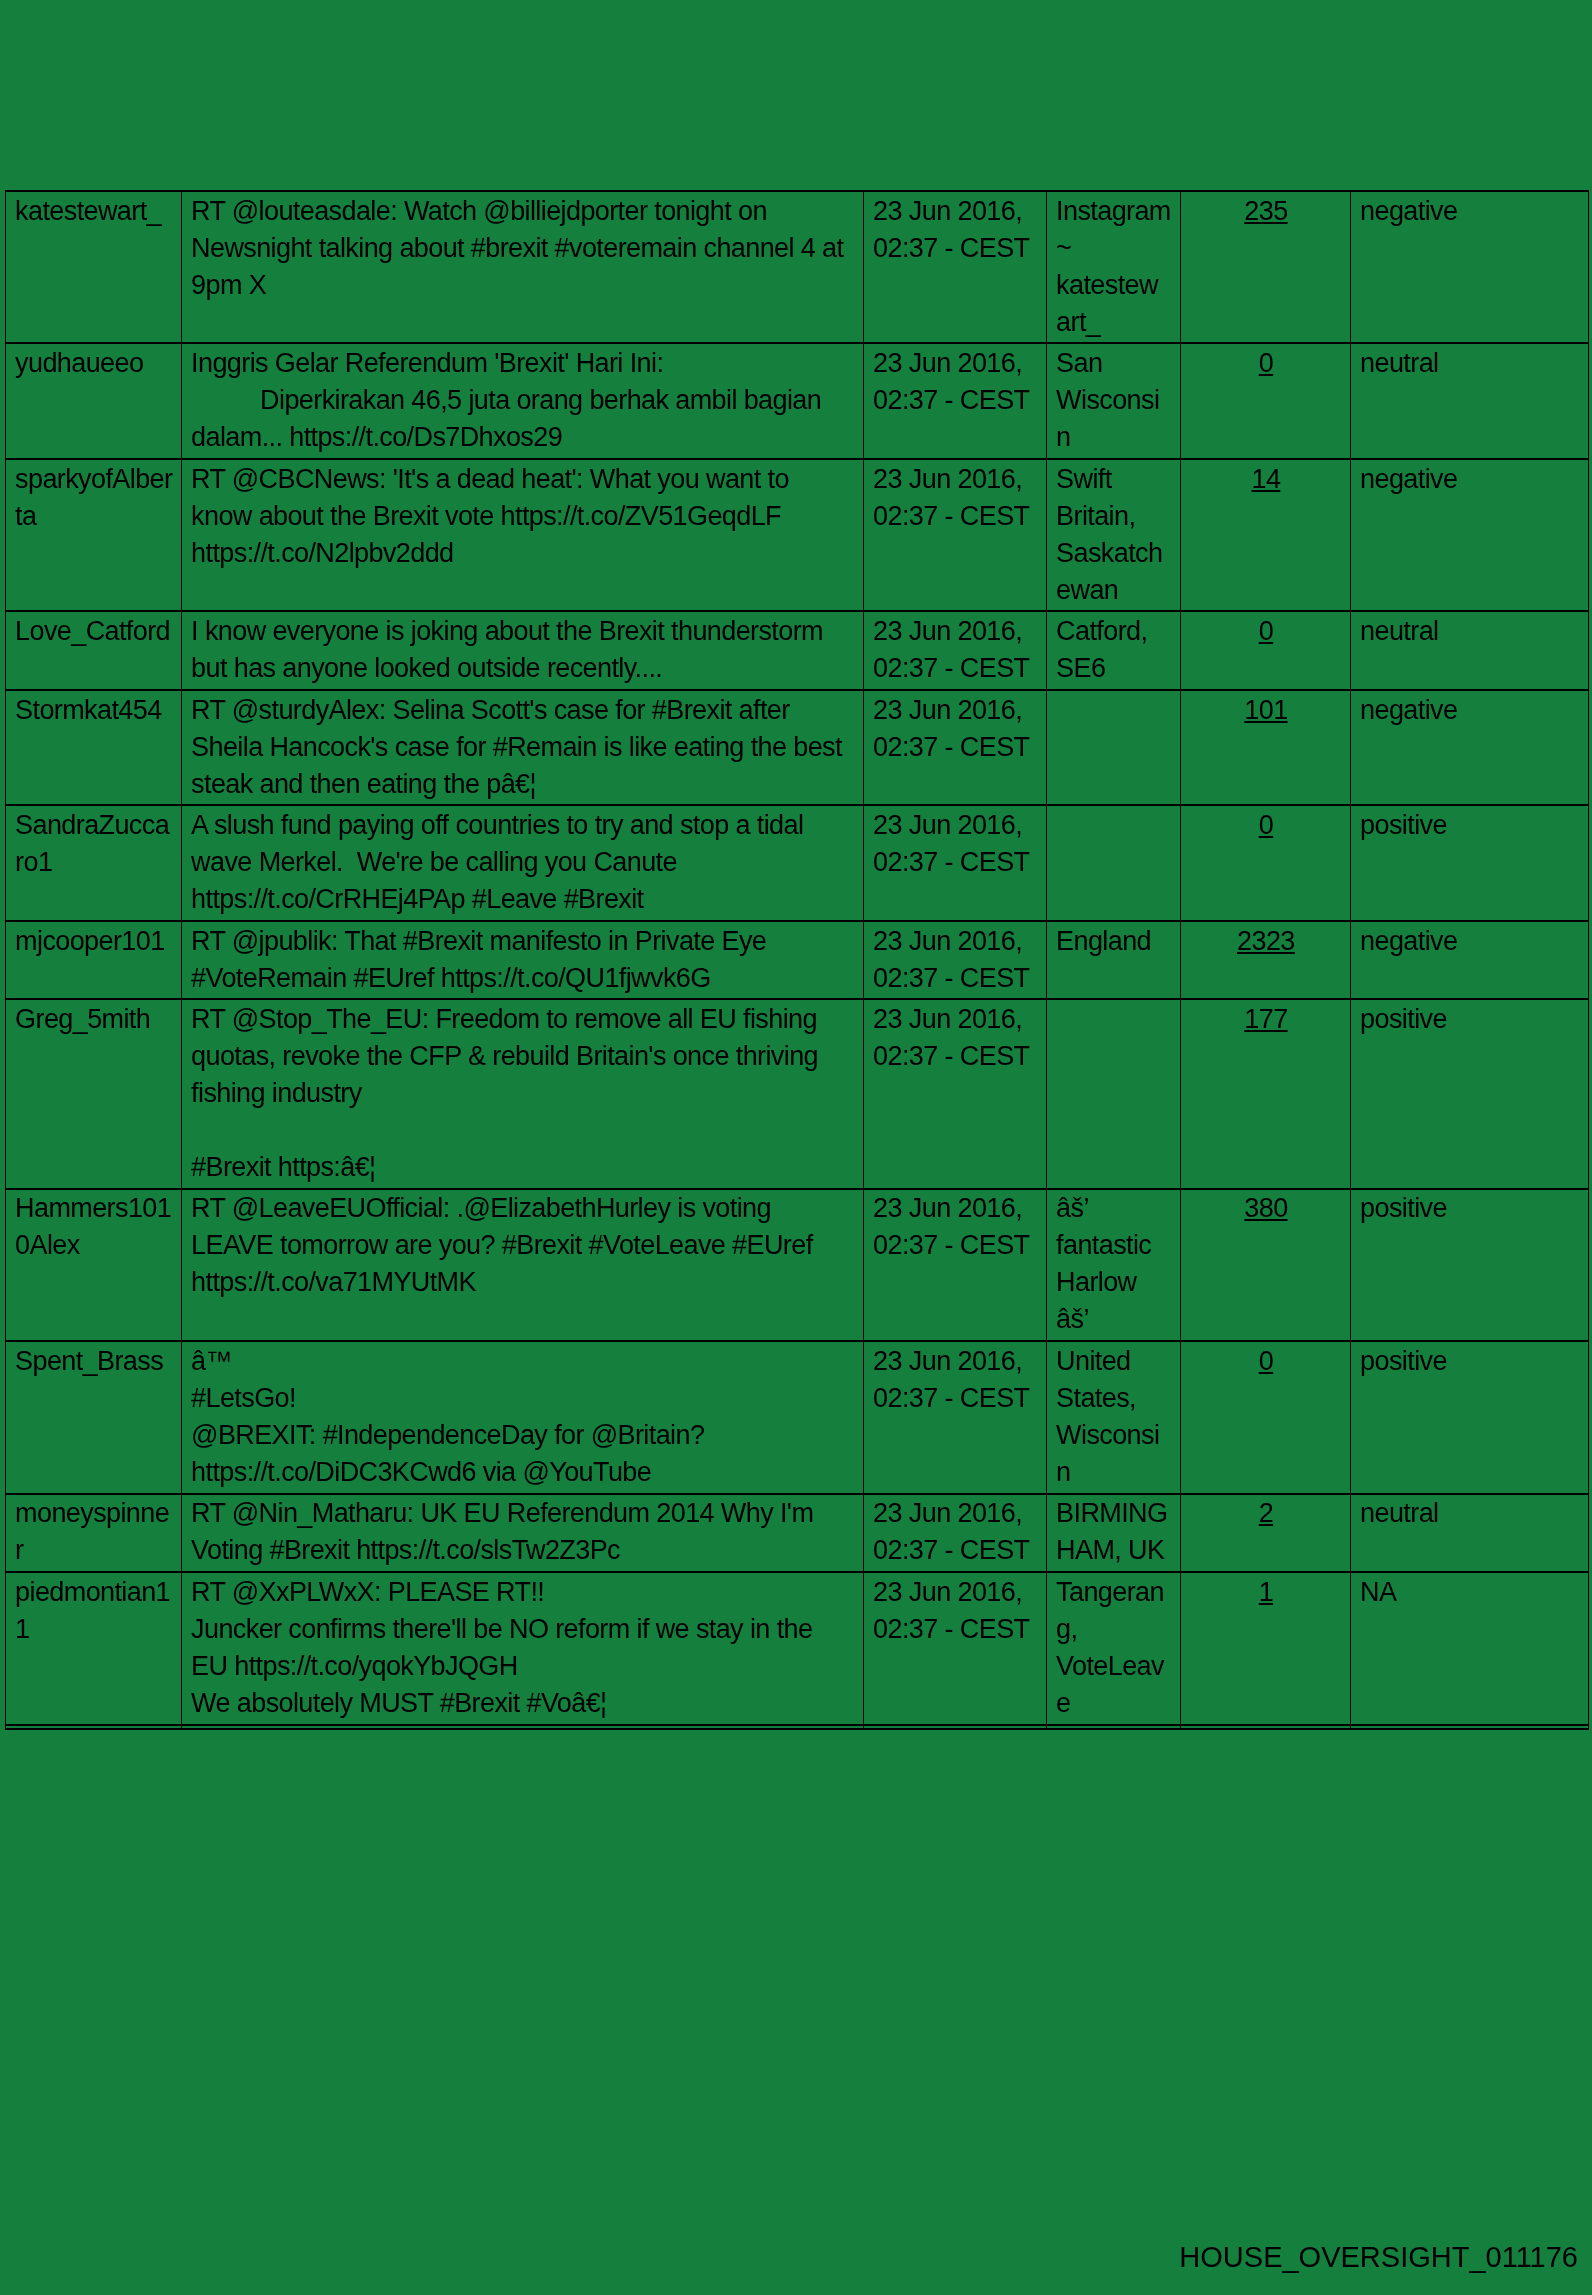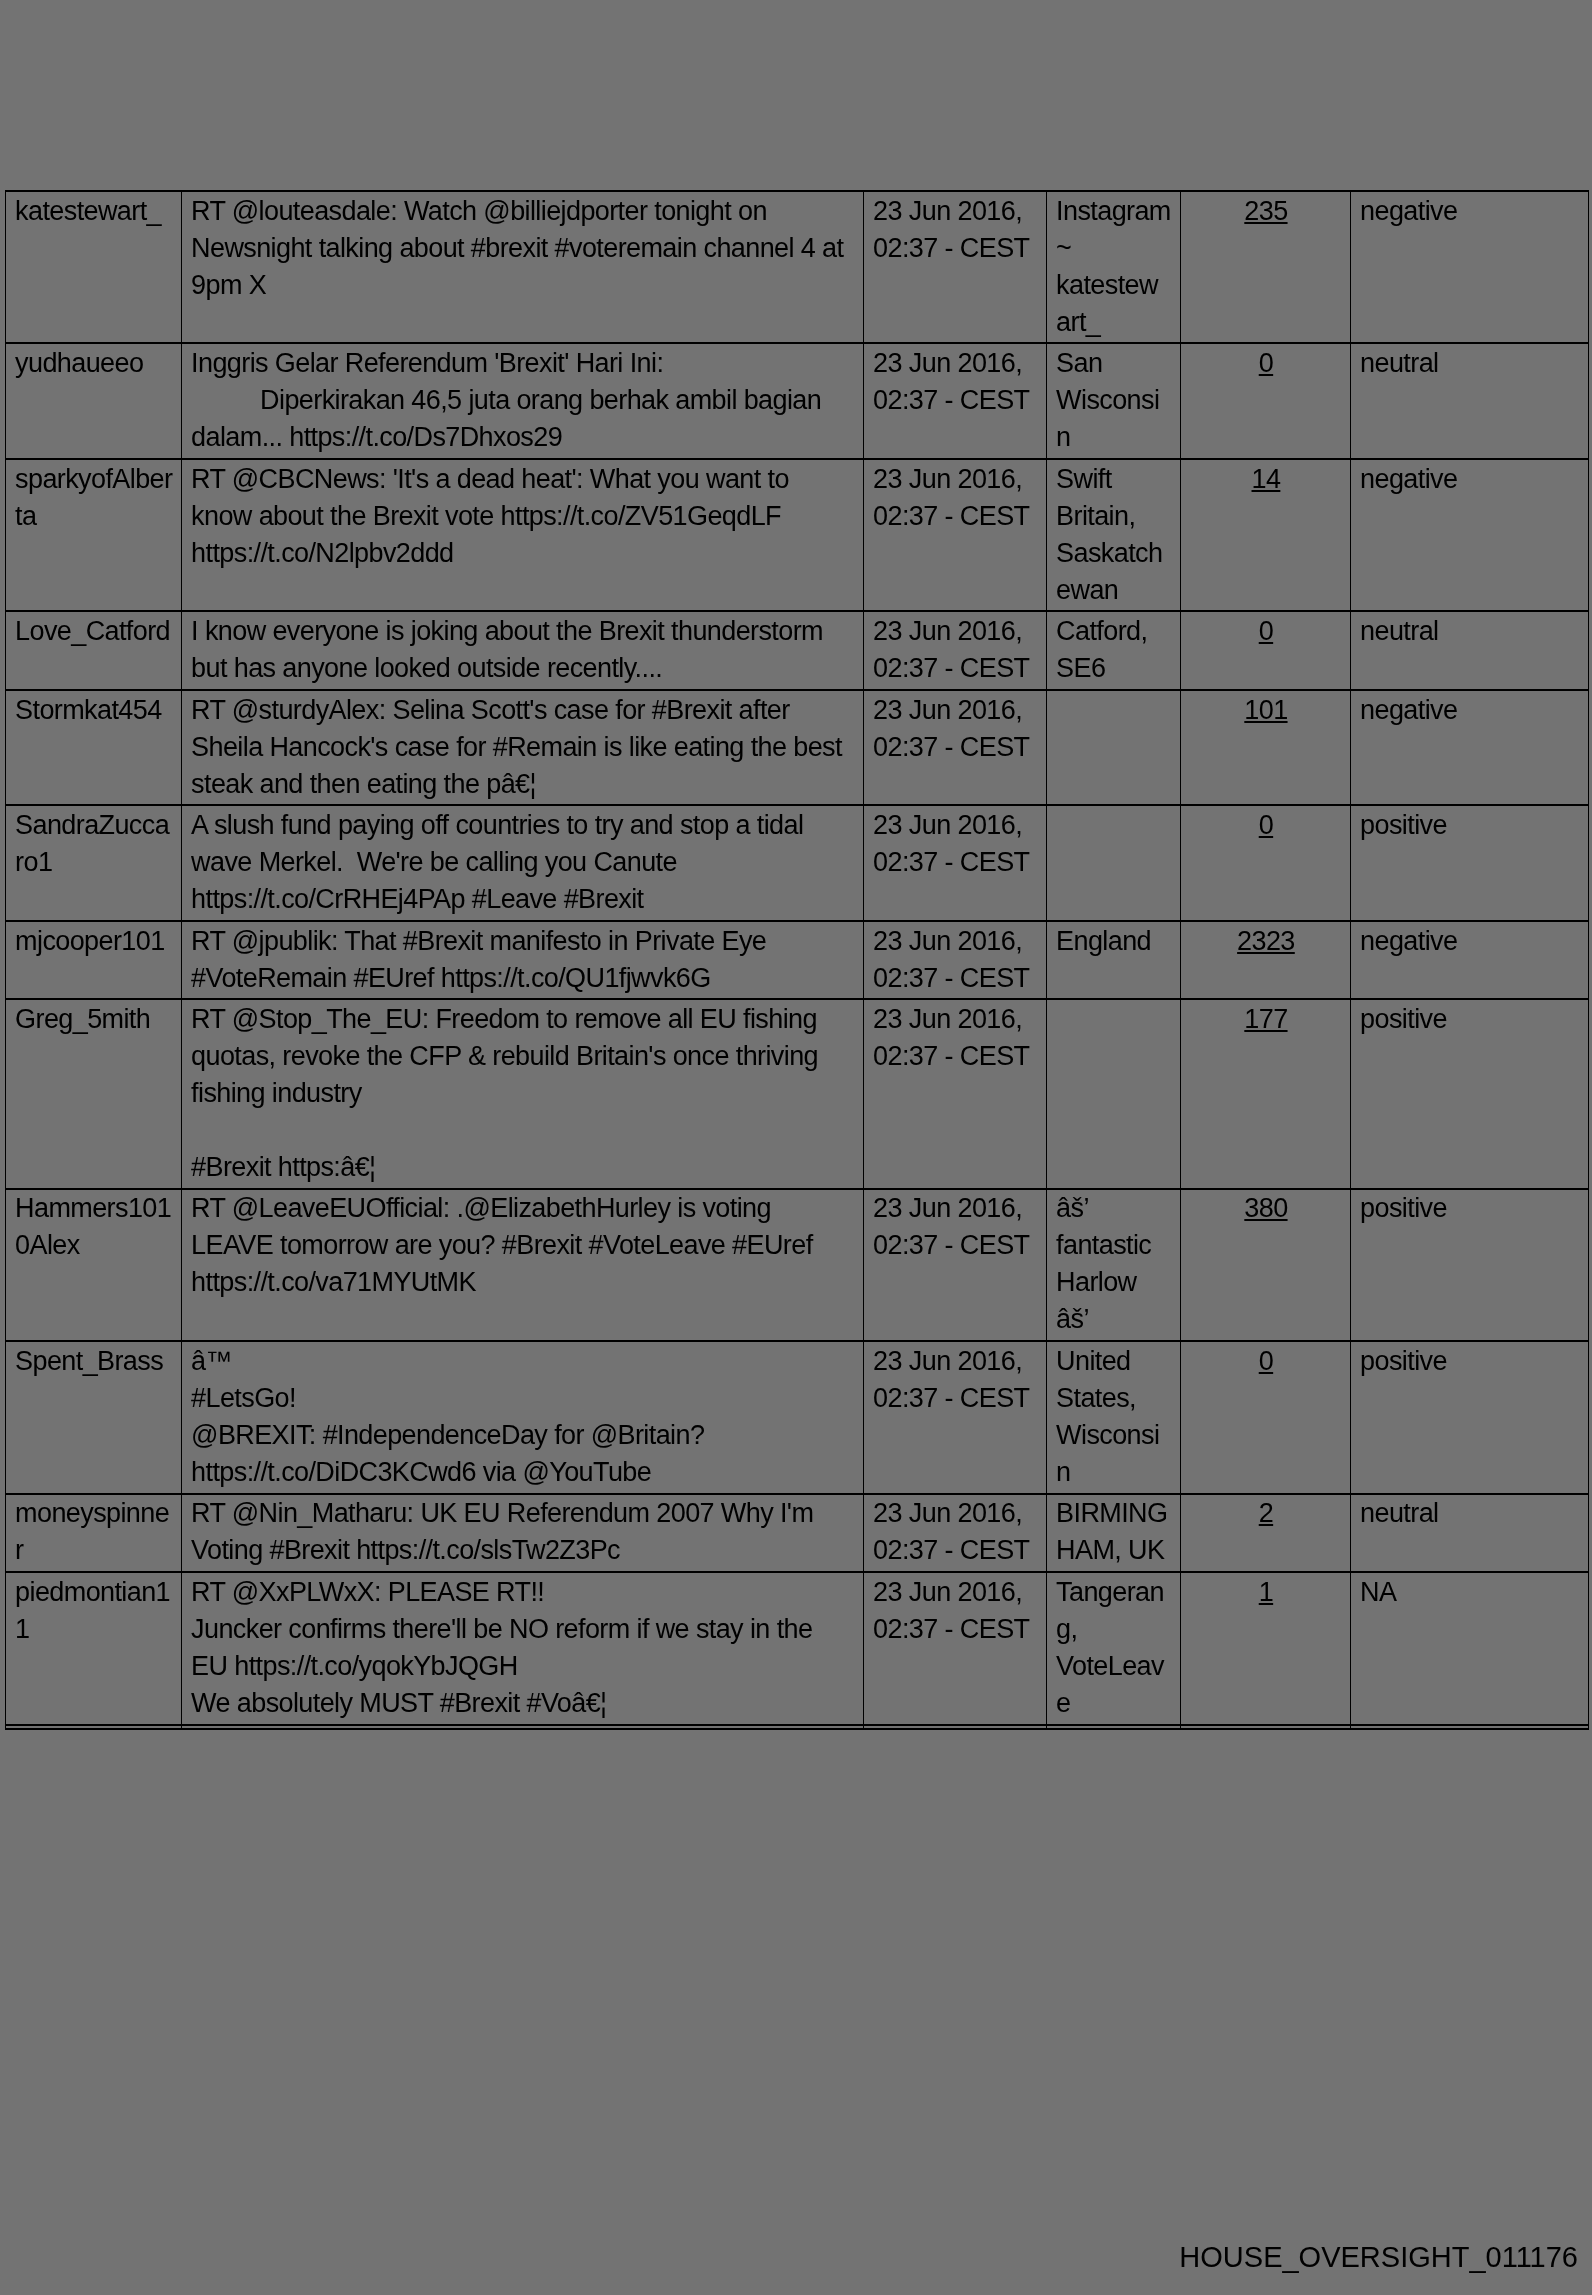--- a/index.html
+++ b/index.html
@@ -11,21 +11,21 @@
     position: relative;
     width: 1592px;
     height: 2295px;
     overflow: hidden;
     font-family: "Liberation Sans", sans-serif;
     color: #000000;
   }
   .doc-page {
     position: absolute;
     inset: 0;
-    background: #737373;
+    background: #15803d;
   }
   table.tweet-table {
     position: absolute;
     left: 5.1px;
     top: 190px;
     width: 1583px;
     border-collapse: collapse;
     table-layout: fixed;
     font-size: 27px;
     line-height: 37px;
@@ -179,21 +179,21 @@
 @BREXIT: #IndependenceDay for @Britain?
 https://t.co/DiDC3KCwd6 via @YouTube</td>
         <td class="c-date">23 Jun 2016,
 02:37 - CEST</td>
         <td class="c-loc">United States, Wisconsin</td>
         <td class="c-count">0</td>
         <td class="c-sent">positive</td>
       </tr>
       <tr>
         <td class="c-user">moneyspinner</td>
-        <td class="c-tweet">RT @Nin_Matharu: UK EU Referendum 2007 Why I'm Voting #Brexit https://t.co/slsTw2Z3Pc</td>
+        <td class="c-tweet">RT @Nin_Matharu: UK EU Referendum 2014 Why I'm Voting #Brexit https://t.co/slsTw2Z3Pc</td>
         <td class="c-date">23 Jun 2016,
 02:37 - CEST</td>
         <td class="c-loc">BIRMINGHAM, UK</td>
         <td class="c-count">2</td>
         <td class="c-sent">neutral</td>
       </tr>
       <tr>
         <td class="c-user">piedmontian11</td>
         <td class="c-tweet">RT @XxPLWxX: PLEASE RT!!
 Juncker confirms there'll be NO reform if we stay in the EU https://t.co/yqokYbJQGH

